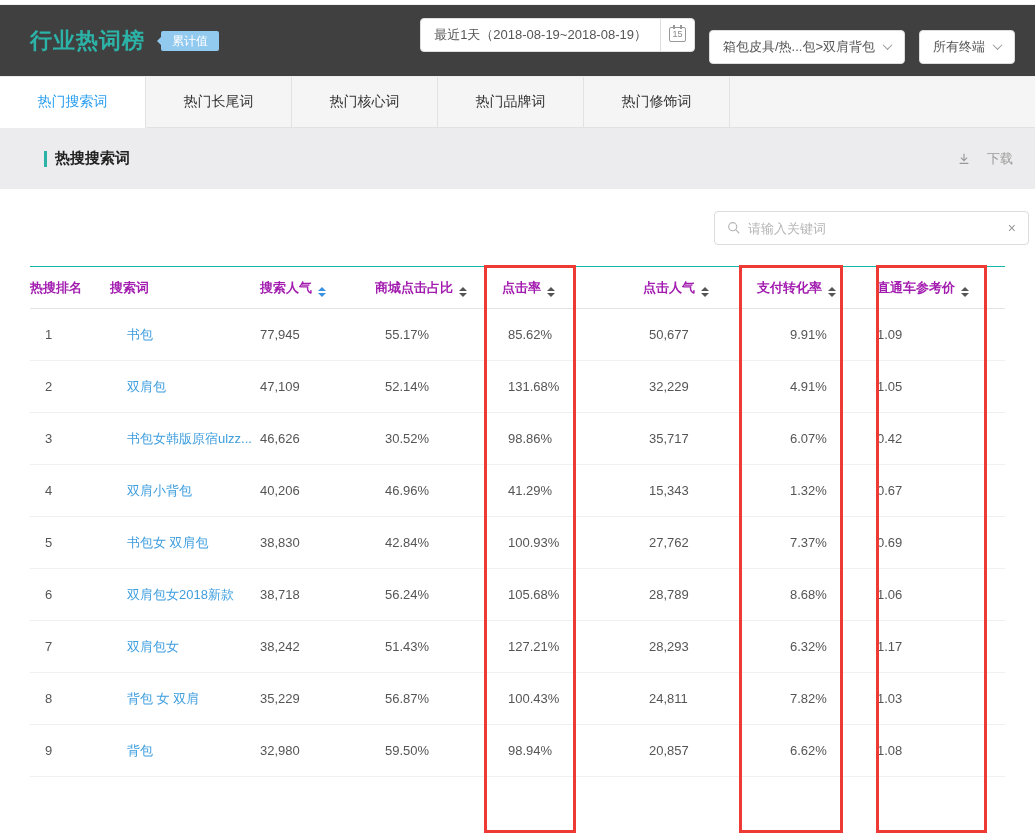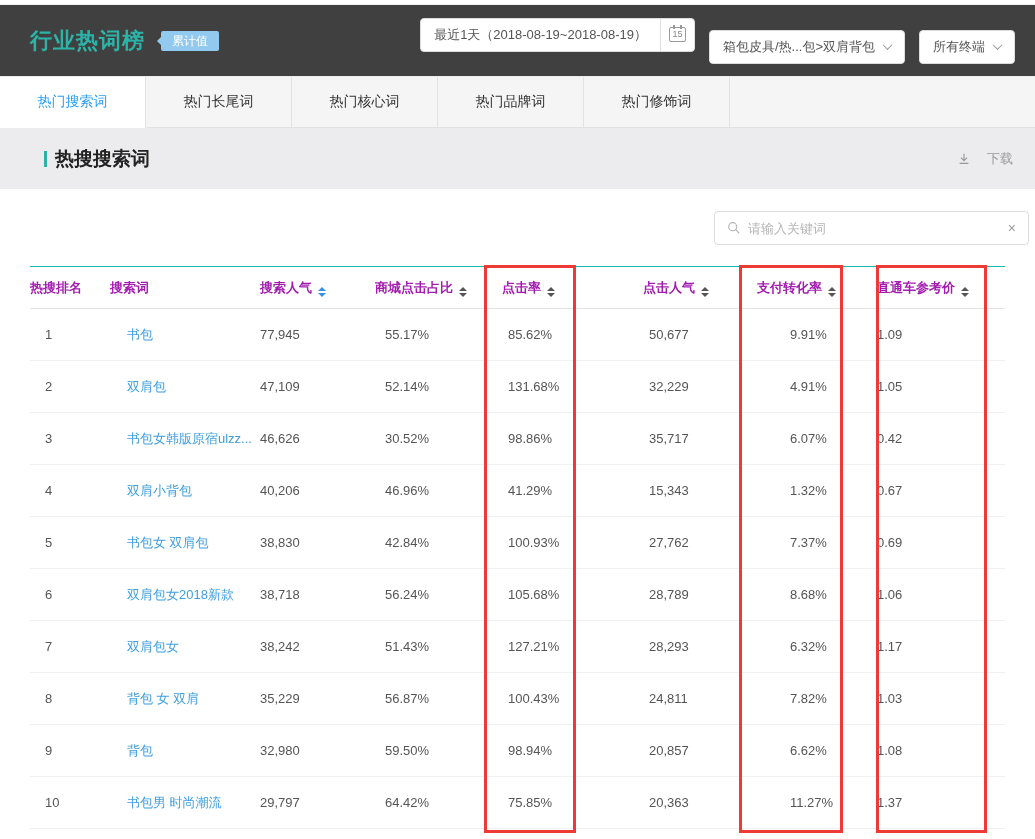--- a/index.html
+++ b/index.html
@@ -32,21 +32,21 @@
 
   
   .tabbar { height:52px; display:flex; background:#f5f5f6; border-top:1px solid #ededed; }
   .tab { width:146px; display:flex; align-items:center; justify-content:center; font-size:14px;
          color:#333; border-right:1px solid #e2e2e4; border-bottom:1px solid #e2e2e4; cursor:pointer; }
   .tab.active { background:#fff; color:#2b9ff0; border-bottom-color:#fff; }
   .tab-filler { flex:1; border-bottom:1px solid #e2e2e4; }
 
   
   .section-strip { height:61px; background:#ececee; display:flex; align-items:center; padding:0 22px 0 44px; }
-  .sec-title { display:flex; align-items:center; font-size:19px; font-weight:bold; color:#222; }
+  .sec-title { display:flex; align-items:center; font-size:15px; font-weight:bold; color:#222; }
   .sec-bar { width:3px; height:16px; background:#2cb3a8; margin-right:8px; }
   .download { margin-left:auto; display:flex; align-items:center; gap:16px; color:#999; font-size:13px; cursor:pointer; }
 
   
   .content { background:#fff; }
   .searchbox { width:315px; height:34px; margin:22px 6px 0 auto; border:1px solid #dcdcdc; border-radius:4px;
                display:flex; align-items:center; padding:0 12px; gap:7px; }
   .searchbox input { border:none; outline:none; flex:1; font-size:13px; color:#333;
                font-family:"Liberation Sans","DejaVu Sans",sans-serif; }
   .searchbox input::placeholder { color:#b5b5b5; }
@@ -264,29 +264,19 @@
         <tr>
           <td class="c1">9</td>
           <td class="c2"><a class="kw">背包</a></td>
           <td class="c3">32,980</td>
           <td class="c4">59.50%</td>
           <td class="c5">98.94%</td>
           <td class="c6">20,857</td>
           <td class="c7">6.62%</td>
           <td class="c8">1.08</td>
         </tr>
-        <tr>
-          <td class="c1">10</td>
-          <td class="c2"><a class="kw">书包男 时尚潮流</a></td>
-          <td class="c3">29,797</td>
-          <td class="c4">64.42%</td>
-          <td class="c5">75.85%</td>
-          <td class="c6">20,363</td>
-          <td class="c7">11.27%</td>
-          <td class="c8">1.37</td>
-        </tr>
       </tbody>
   </table>
 </div>
 
 <div class="hl hl1"></div>
 <div class="hl hl2"></div>
 <div class="hl hl3"></div>
 
 </body></html>

